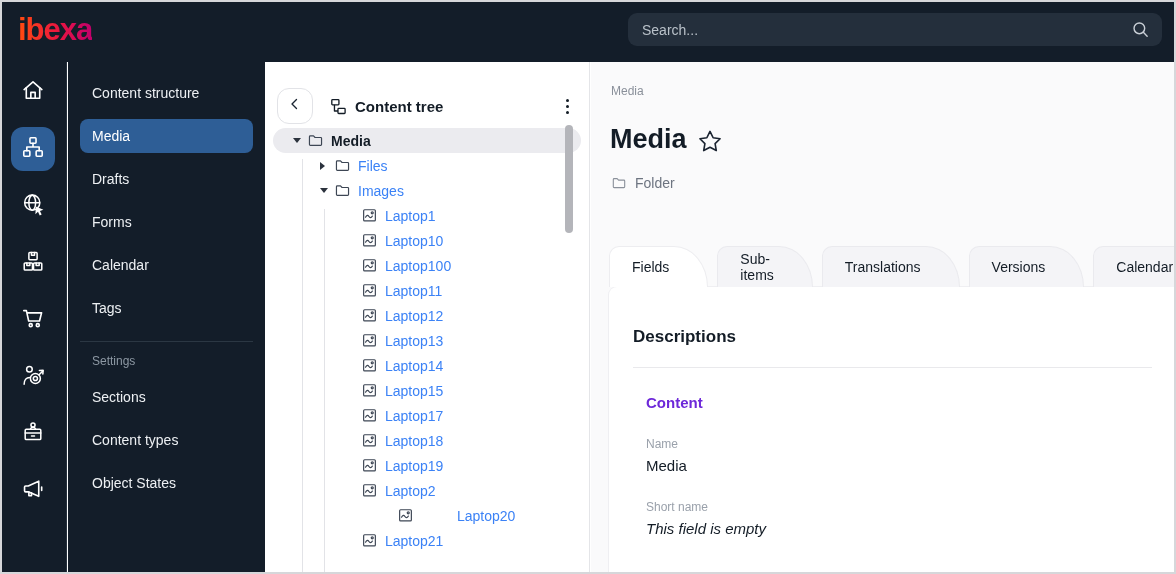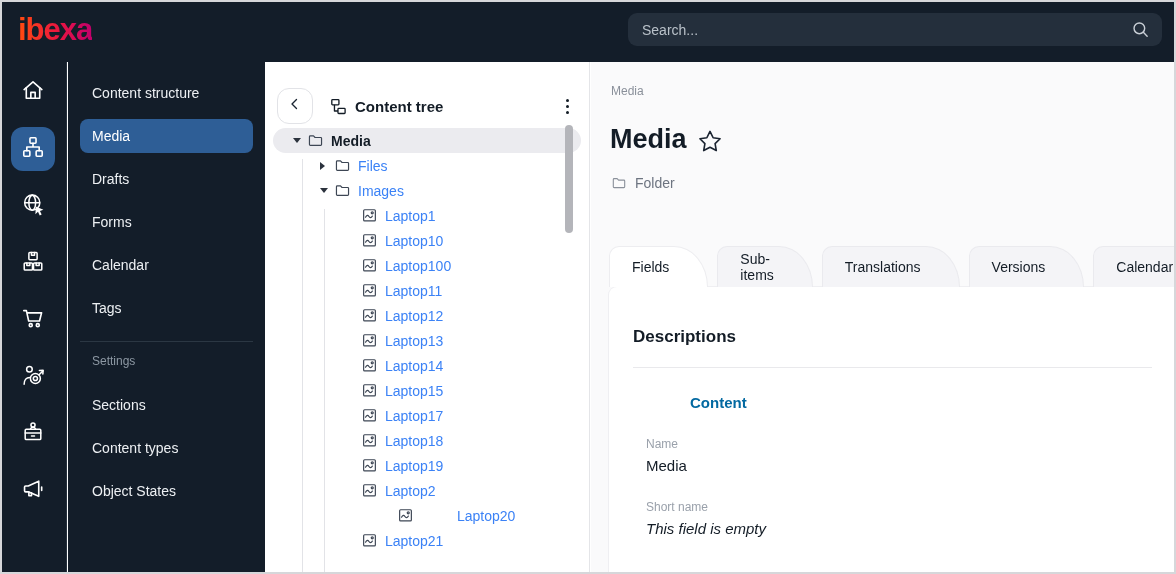--- a/index.html
+++ b/index.html
@@ -29,21 +29,21 @@
   .rail-item.active{background:#2e5e96;}
   .rail-item svg{width:26px;height:26px;}
 
   
   .menu{position:absolute;left:68px;top:62px;bottom:0;width:197px;background:#131d29;
         box-sizing:border-box;padding:14px 12px 0;z-index:4;}
   .menu-item{height:34px;margin-bottom:9px;display:flex;align-items:center;padding:0 12px;
         color:#edf0f3;font-size:14px;border-radius:8px;}
   .menu-item.active{background:#2e5e96;color:#fff;}
   .menu-divider{border-top:1px solid #2b3743;margin:16px 0 12px;}
-  .menu-section{color:#8d98a3;font-size:12px;padding:0 12px;margin-bottom:20px;}
+  .menu-section{color:#8d98a3;font-size:12px;padding:0 12px;margin-bottom:12px;}
 
   
   .tree{position:absolute;left:265px;top:62px;bottom:0;width:325px;background:#fff;
         border-right:1px solid #e4e5e8;box-sizing:border-box;z-index:3;}
   .tree-head{position:relative;height:60px;margin-top:14px;}
   .back-btn{position:absolute;left:12px;top:12px;width:36px;height:36px;border:1px solid #e2e3e7;
         border-radius:12px;background:#fff;display:flex;align-items:center;justify-content:center;
         color:#1a2431;box-sizing:border-box;}
   .back-btn svg{width:18px;height:18px;}
   .tree-title{position:absolute;left:63px;top:0;height:60px;display:flex;align-items:center;gap:8px;
@@ -88,21 +88,21 @@
         border-radius:10px 34px 0 0 / 10px 41px 0 0;display:flex;align-items:center;
         font-size:14px;color:#131c26;position:relative;}
   .tab.active{background:#fff;border-color:#ededf0;z-index:3;}
 
   .card{position:absolute;left:18px;top:225px;right:0;bottom:0;background:#fff;
         border-radius:8px 0 0 0;box-shadow:0 0 0 1px #efeff2;z-index:1;}
   .card-inner{padding:40px 24px 0;}
   .sec-title{font-size:17px;font-weight:bold;color:#131c26;}
   .divider{height:1px;background:#e9e9ec;margin-top:20px;}
   .group{padding-left:13px;}
-  .group-title{margin-top:26px;font-size:15px;font-weight:bold;color:#0369a1;margin-left:44px;}
+  .group-title{margin-top:26px;font-size:15px;font-weight:bold;color:#6d28d9;}
   .f-label{margin-top:26px;font-size:12px;color:#9aa1ab;}
   .f-value{margin-top:6px;font-size:15px;color:#131c26;}
   .f-value.empty{font-style:italic;}
 </style>
 </head>
 <body>
 
 <svg width="0" height="0" style="position:absolute" aria-hidden="true">
   <defs>
     <symbol id="i-home" viewBox="0 0 24 24">

